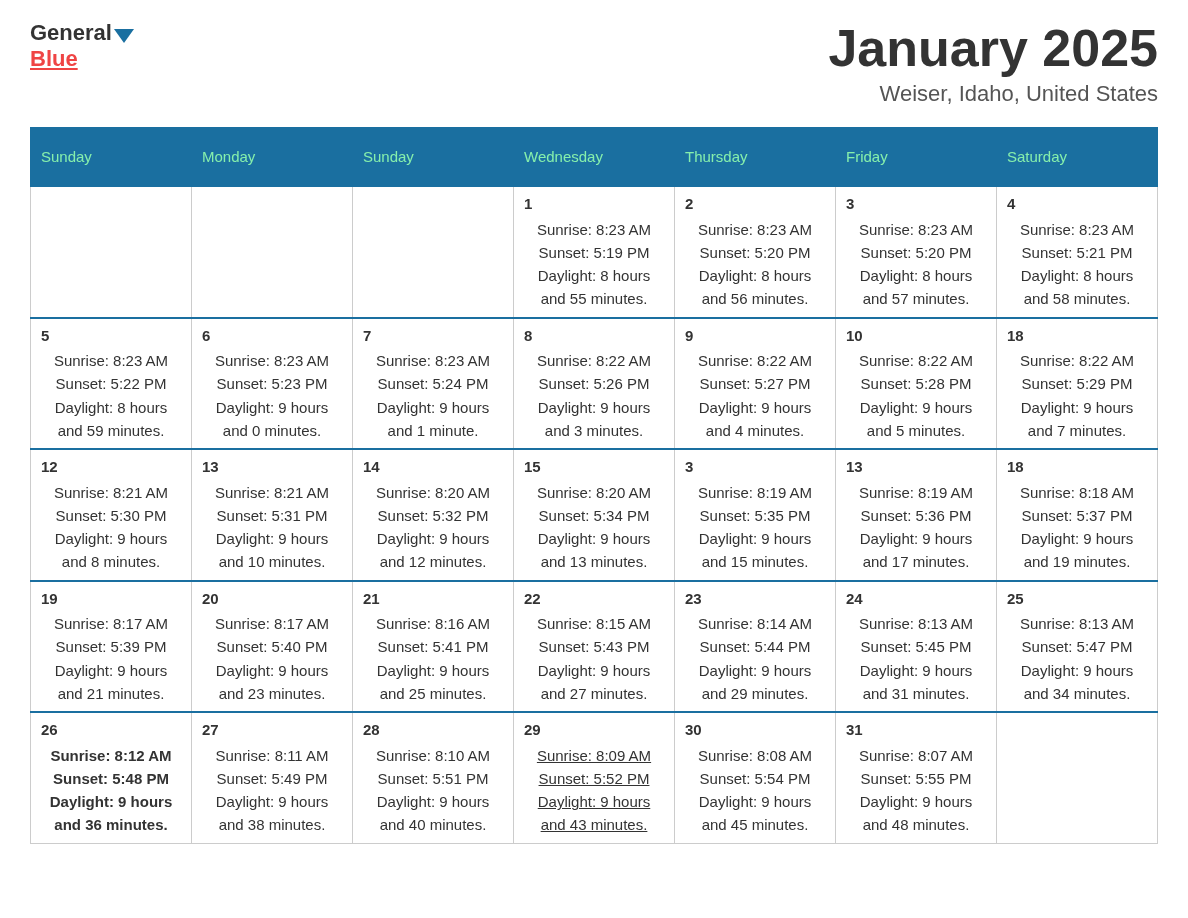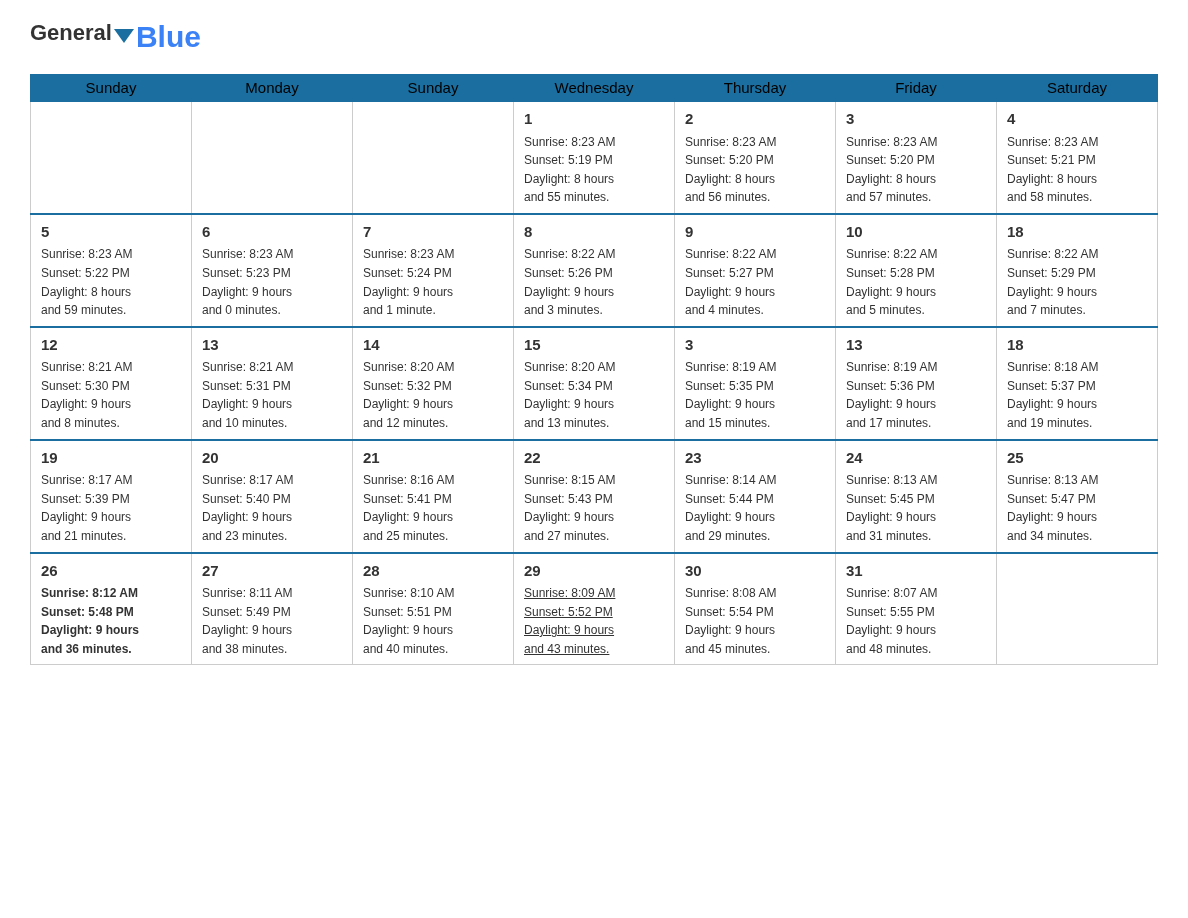--- a/index.html
+++ b/index.html
@@ -12,44 +12,45 @@
       padding: 20px 30px;
     }
     .header {
       display: flex;
       justify-content: space-between;
       align-items: flex-start;
       margin-bottom: 20px;
     }
     .logo {
       display: flex;
-      flex-direction: row;
+      flex-direction: column;
       align-items: flex-start;
     }
     .logo-text {
       display: flex;
       align-items: flex-end;
       font-size: 22px;
       font-weight: bold;
       color: #333;
     }
     .logo-general { color: #333; }
     .logo-arrow {
       display: inline-block;
       width: 0;
       height: 0;
       border-left: 10px solid transparent;
       border-right: 10px solid transparent;
       border-top: 14px solid #1a6fa0;
       margin: 0 2px 3px 2px;
     }
     .logo-blue {
-      color: #3b82f6;
-      font-size: 30px;
+      color: #ef4444;
+      font-size: 22px;
       font-weight: bold;
+      text-decoration: underline;
     }
     .title-section {
       text-align: right;
     }
     .calendar-title {
       font-size: 52px;
       font-weight: bold;
       color: #333;
       line-height: 1.1;
     }
@@ -58,64 +59,69 @@
       color: #555;
       margin-top: 4px;
     }
     .calendar-table {
       width: 100%;
       border-collapse: collapse;
       border: 1px solid #ccc;
     }
     .calendar-table th {
       background-color: #1a6fa0;
-      color: #000000;
+      color: #86efac;
       font-size: 15px;
       font-weight: normal;
-      padding: 4px 10px;
-      text-align: center;
+      padding: 20px 10px;
+      text-align: left;
       border: 1px solid #1a6fa0;
     }
     .calendar-table td {
       vertical-align: top;
       padding: 6px 10px;
       border: 1px solid #ccc;
       width: calc(100% / 7);
       height: 110px;
       font-size: 12.5px;
       line-height: 1.5;
     }
     .day-number {
       font-size: 15px;
       font-weight: bold;
       display: block;
       margin-bottom: 2px;
     }
     .day-info {
-      font-size: 12px;
+      font-size: 15px;
       color: #333;
       line-height: 1.55;
+      text-align: center;
     }
     .empty-cell {
       background: #fff;
     }
     .week-row td {
       border-top: 2px solid #1a6fa0;
     }
   </style>
 </head>
 <body>
 
 <div class="header">
   <div class="logo">
     <div class="logo-text">
       <span class="logo-general">General</span>
       <span class="logo-arrow"></span>
     </div>
     <span class="logo-blue">Blue</span>
+  </div>
+  <div class="title-section">
+    <div class="calendar-title">January 2025</div>
+    <div class="calendar-subtitle">Weiser, Idaho, United States</div>
   </div>
 </div>
 
 <table class="calendar-table">
   <thead>
     <tr>
     <th>Sunday</th>
         <th>Monday</th>
         <th>Sunday</th>
         <th>Wednesday</th>

